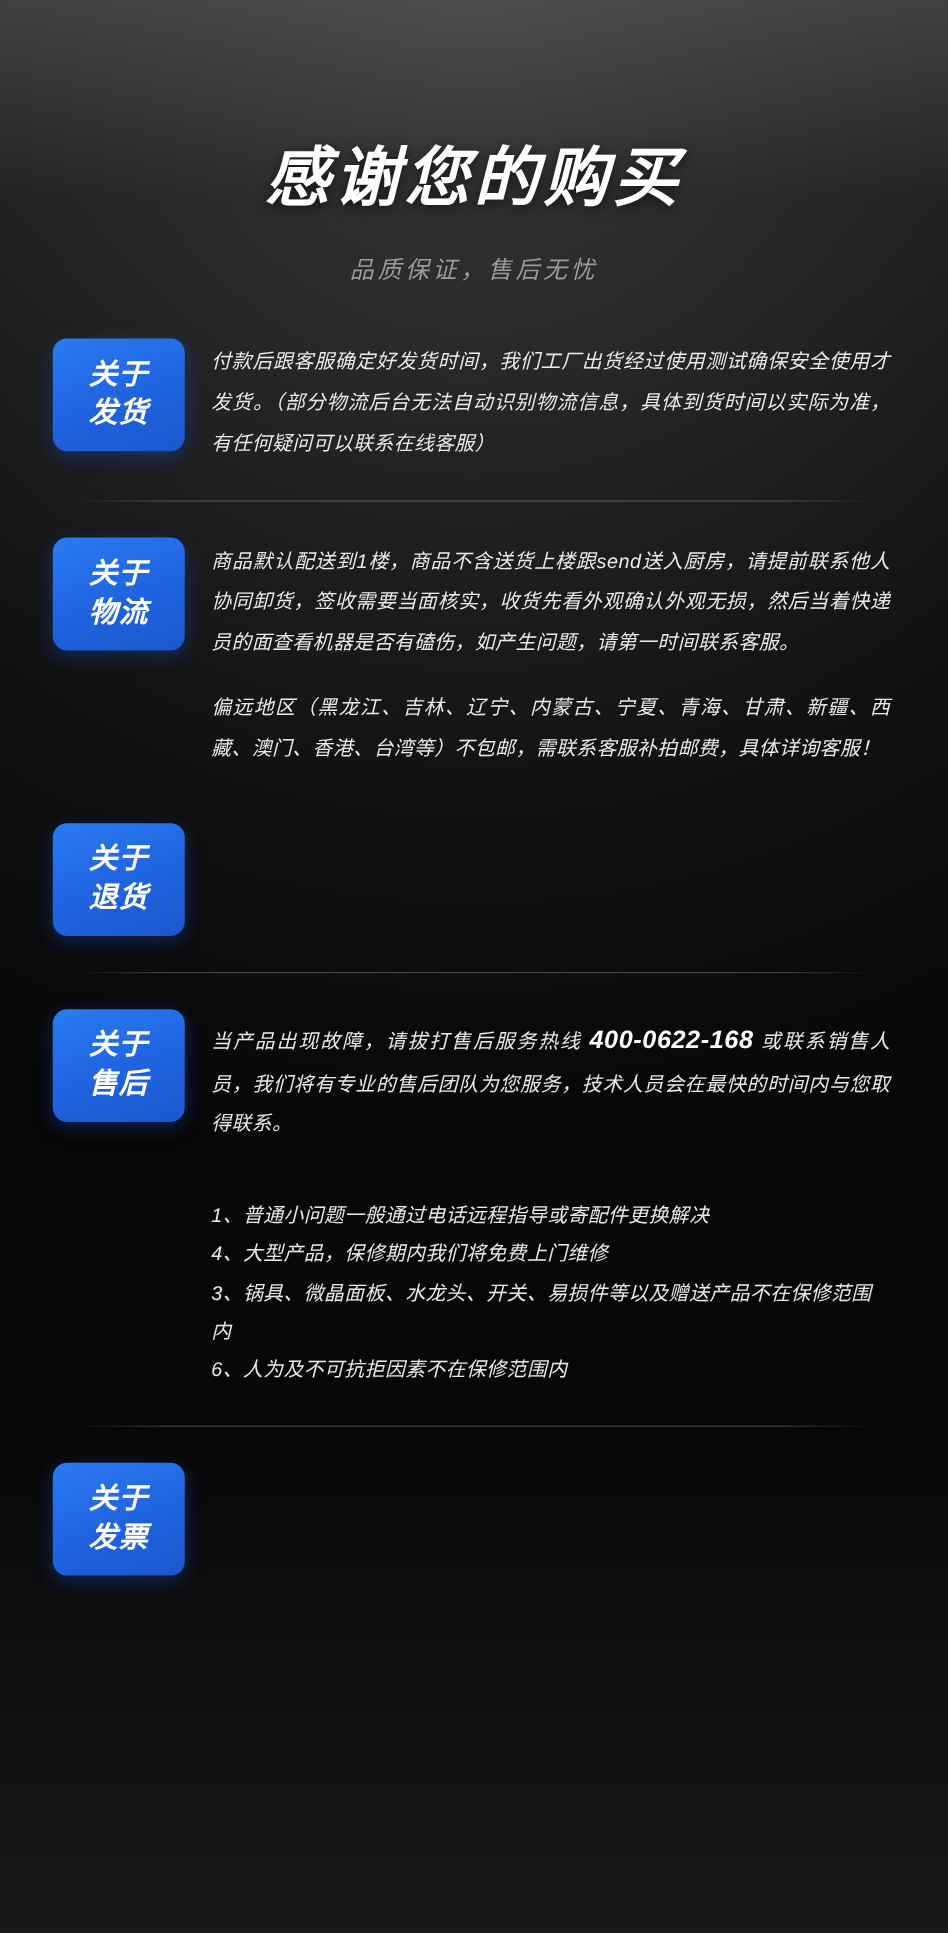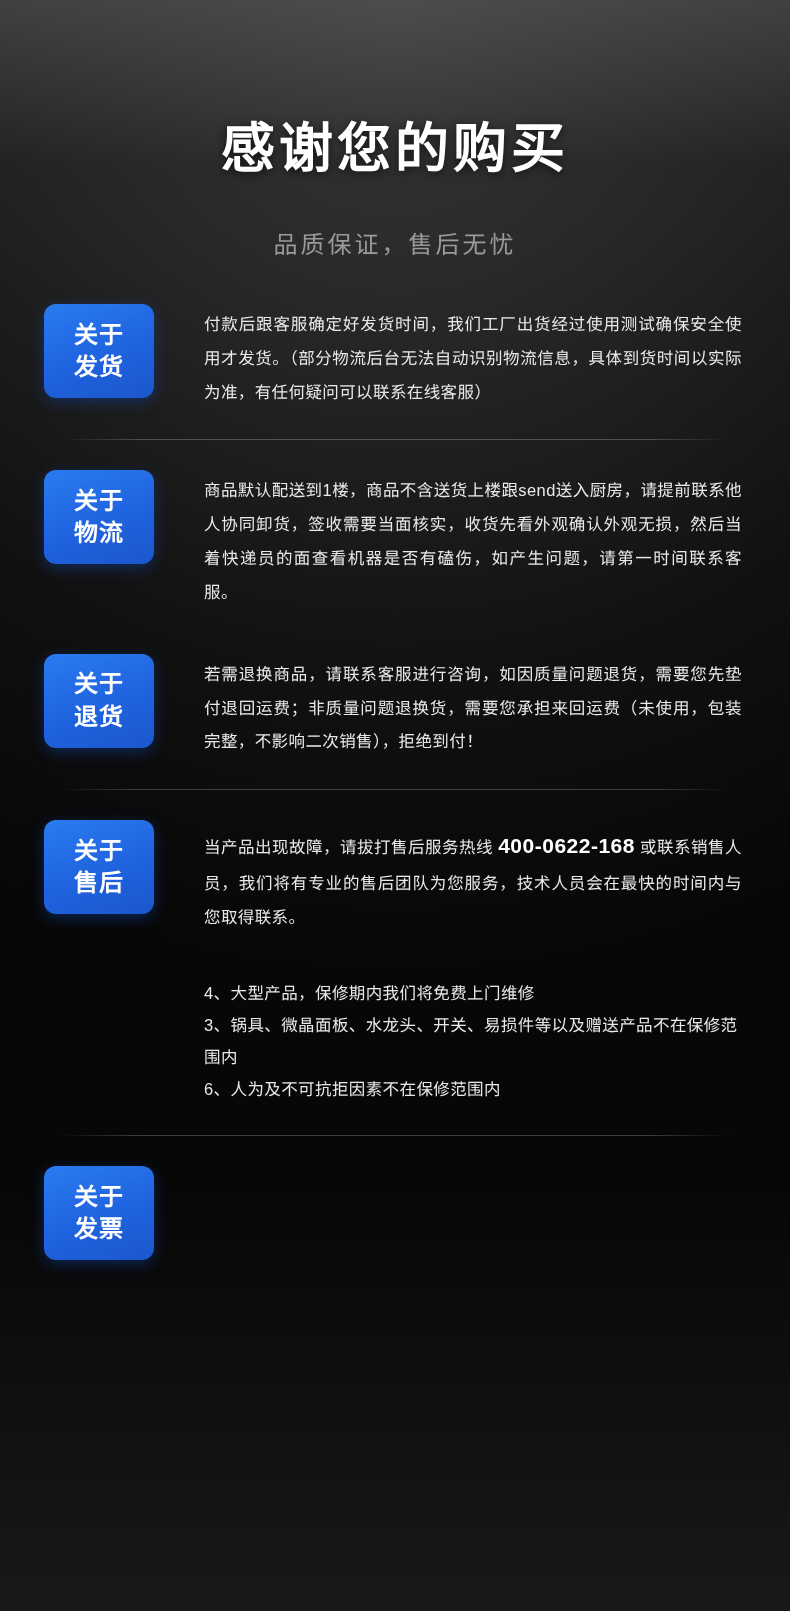--- a/index.html
+++ b/index.html
@@ -33,49 +33,49 @@
     content: "";
     position: absolute;
     left: 0; right: 0; bottom: 0;
     height: 420px;
     background: linear-gradient(0deg, rgba(70,70,70,0.28) 0%, rgba(0,0,0,0) 100%);
     pointer-events: none;
   }
   .content {
     position: relative;
     z-index: 2;
+    font-style: italic;
   }
 
   
   .header {
     padding-top: 104px;
     text-align: center;
   }
   .header h1 {
     margin: 0;
     font-size: 54px;
     font-weight: 700;
     letter-spacing: 4px;
     color: #ffffff;
     text-shadow: 0 2px 10px rgba(0,0,0,0.6);
   }
   .header .sub {
-    margin-top: 42px;
-    font-size: 24px;
+    margin-top: 26px;
+    font-size: 20px;
     letter-spacing: 3px;
     color: #9a9a9a;
   }
 
   
   .section {
     display: flex;
     align-items: flex-start;
     padding: 0 48px 0 44px;
     box-sizing: border-box;
-    gap: 28px;
   }
   .badge {
     flex: 0 0 auto;
     width: 110px;
     min-height: 94px;
     border-radius: 12px;
     background: linear-gradient(160deg, #2a7bf0 0%, #1f63df 55%, #1b57cc 100%);
     box-shadow: 0 4px 14px rgba(18,70,180,0.45);
     color: #fff;
     display: flex;
@@ -161,48 +161,47 @@
     <div class="divider"></div>
     <div class="gap-md"></div>
 
     <div class="section">
       <div class="badge">
         <span class="l1">关于</span>
         <span class="l2">物流</span>
       </div>
       <div class="body-col">
         <p class="para">商品默认配送到1楼，商品不含送货上楼跟send送入厨房，请提前联系他人协同卸货，签收需要当面核实，收货先看外观确认外观无损，然后当着快递员的面查看机器是否有磕伤，如产生问题，请第一时间联系客服。</p>
+        <p class="para">偏远地区（黑龙江、吉林、辽宁、内蒙古、宁夏、青海、甘肃、新疆、西藏、澳门、香港、台湾等）不包邮，需联系客服补拍邮费，具体详询客服！</p>
       </div>
     </div>
 
     <div class="gap-lg"></div>
 
     <div class="section">
       <div class="badge">
         <span class="l1">关于</span>
         <span class="l2">退货</span>
-      </div>
-      <div class="body-col">
-        <p class="para">若需退换商品，请联系客服进行咨询，如因质量问题退货，需要您先垫付退回运费；非质量问题退换货，需要您承担来回运费（未使用，包装完整，不影响二次销售），拒绝到付！</p>
       </div>
     </div>
 
     <div class="gap-md"></div>
     <div class="divider"></div>
     <div class="gap-md"></div>
 
     <div class="section">
       <div class="badge">
         <span class="l1">关于</span>
         <span class="l2">售后</span>
       </div>
       <div class="body-col">
         <p class="para"><span>当产品出现故障，请拔打售后服务热线 </span><span class="hl">400-0622-168</span><span> 或联系销售人员，我们将有专业的售后团队为您服务，技术人员会在最快的时间内与您取得联系。</span></p>
         <div class="gap-sm"></div>
         <ul class="list">
+          <li>1、普通小问题一般通过电话远程指导或寄配件更换解决</li>
           <li>4、大型产品，保修期内我们将免费上门维修</li>
           <li>
             <span>3、锅具、微晶面板、水龙头、开关、易损件等以及赠送产品不在保修范围内</span>
           </li>
           <li>6、人为及不可抗拒因素不在保修范围内</li>
         </ul>
       </div>
     </div>
 
     <div class="gap-md"></div>

